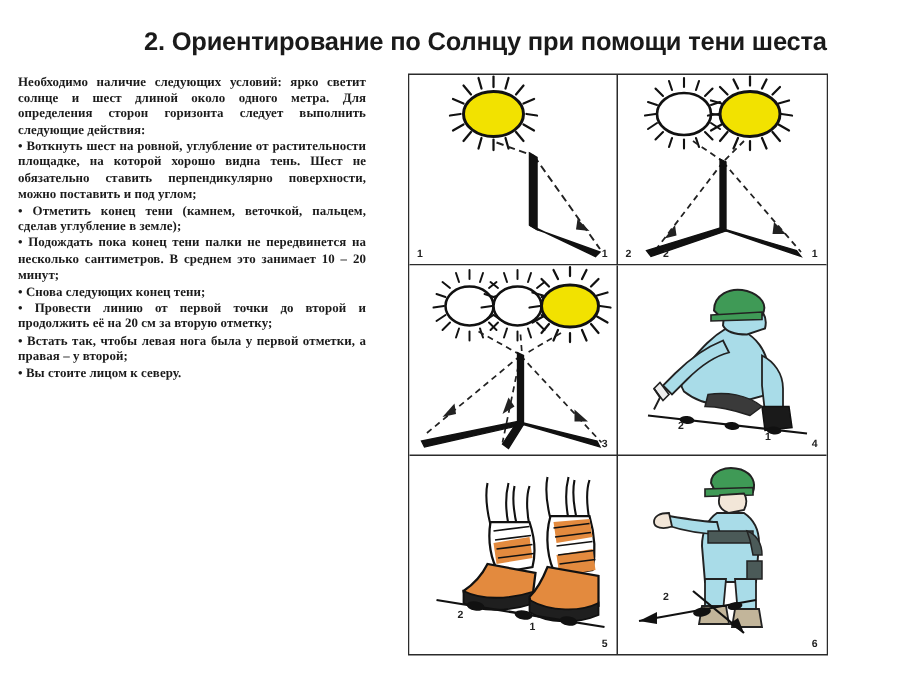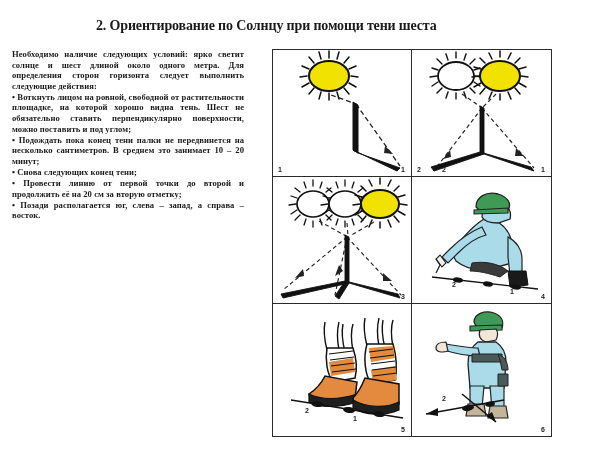--- a/index.html
+++ b/index.html
@@ -21,26 +21,26 @@
     width: 600px; height: 450px;
     background: #ffffff;
   }
 
   
   #title {
     position: absolute;
     left: 96px;
     top: 18px;
     width: 420px;
-    font-size: 14px;
+    font-size: 17px;
     font-weight: bold;
     letter-spacing: -0.15px;
     color: #1a1a1a;
     white-space: nowrap;
-    font-family: Liberation Serif, serif;
+    font-family: Liberation Sans, sans-serif;
   }
 
   
   #textcol {
     position: absolute;
     left: 12px;
     top: 49px;
     width: 232px;
     font-family: "Liberation Serif", serif;
     font-size: 8.6px;
@@ -92,25 +92,27 @@
 </style>
 </head>
 <body>
 
 <div id="page">
 
   <div id="title">2. Ориентирование  по Солнцу при помощи тени шеста</div>
 
   <div id="textcol">
     <p class="intro">Необходимо наличие следующих условий: ярко светит солнце и шест длиной около одного метра. Для определения сторон горизонта следует выполнить следующие действия:</p>
-    <p class="bullet">• Воткнуть лицом на ровной, свободной от растительности площадке, на которой хорошо видна тень. Шест не обязательно ставить перпендикулярно поверхности, можно поставить и под углом;</p>
+    <p class="bullet">• Воткнуть шест на ровной, углубление от растительности площадке, на которой хорошо видна тень. Шест не обязательно ставить перпендикулярно поверхности, можно поставить и под углом;</p>
+    <p class="bullet">• Отметить конец тени (камнем, веточкой, пальцем, сделав углубление в земле);</p>
     <p class="bullet">• Подождать пока конец тени палки не передвинется на несколько сантиметров. В среднем это занимает 10 – 20 минут;</p>
     <p class="bullet">• Снова следующих конец тени;</p>
     <p class="bullet">• Провести линию от первой точки до второй и продолжить её на 20 см за вторую отметку;</p>
-    <p class="bullet">• Позади располагается юг, слева – запад, а справа – восток.</p>
+    <p class="bullet">• Встать так, чтобы левая нога была у первой отметки, а правая – у второй;</p>
+    <p class="bullet">• Вы стоите лицом к северу.</p>
   </div>
 
   <div id="grid">
 
     <div class="panel bl rowdiv">
       <svg width="139" height="127" viewBox="0 0 139 127">
         <g>
           <g stroke="#111" stroke-width="1.5" stroke-linecap="round">
             <line x1="56" y1="8" x2="56" y2="1"></line>
             <line x1="64" y1="9" x2="66" y2="2"></line>

